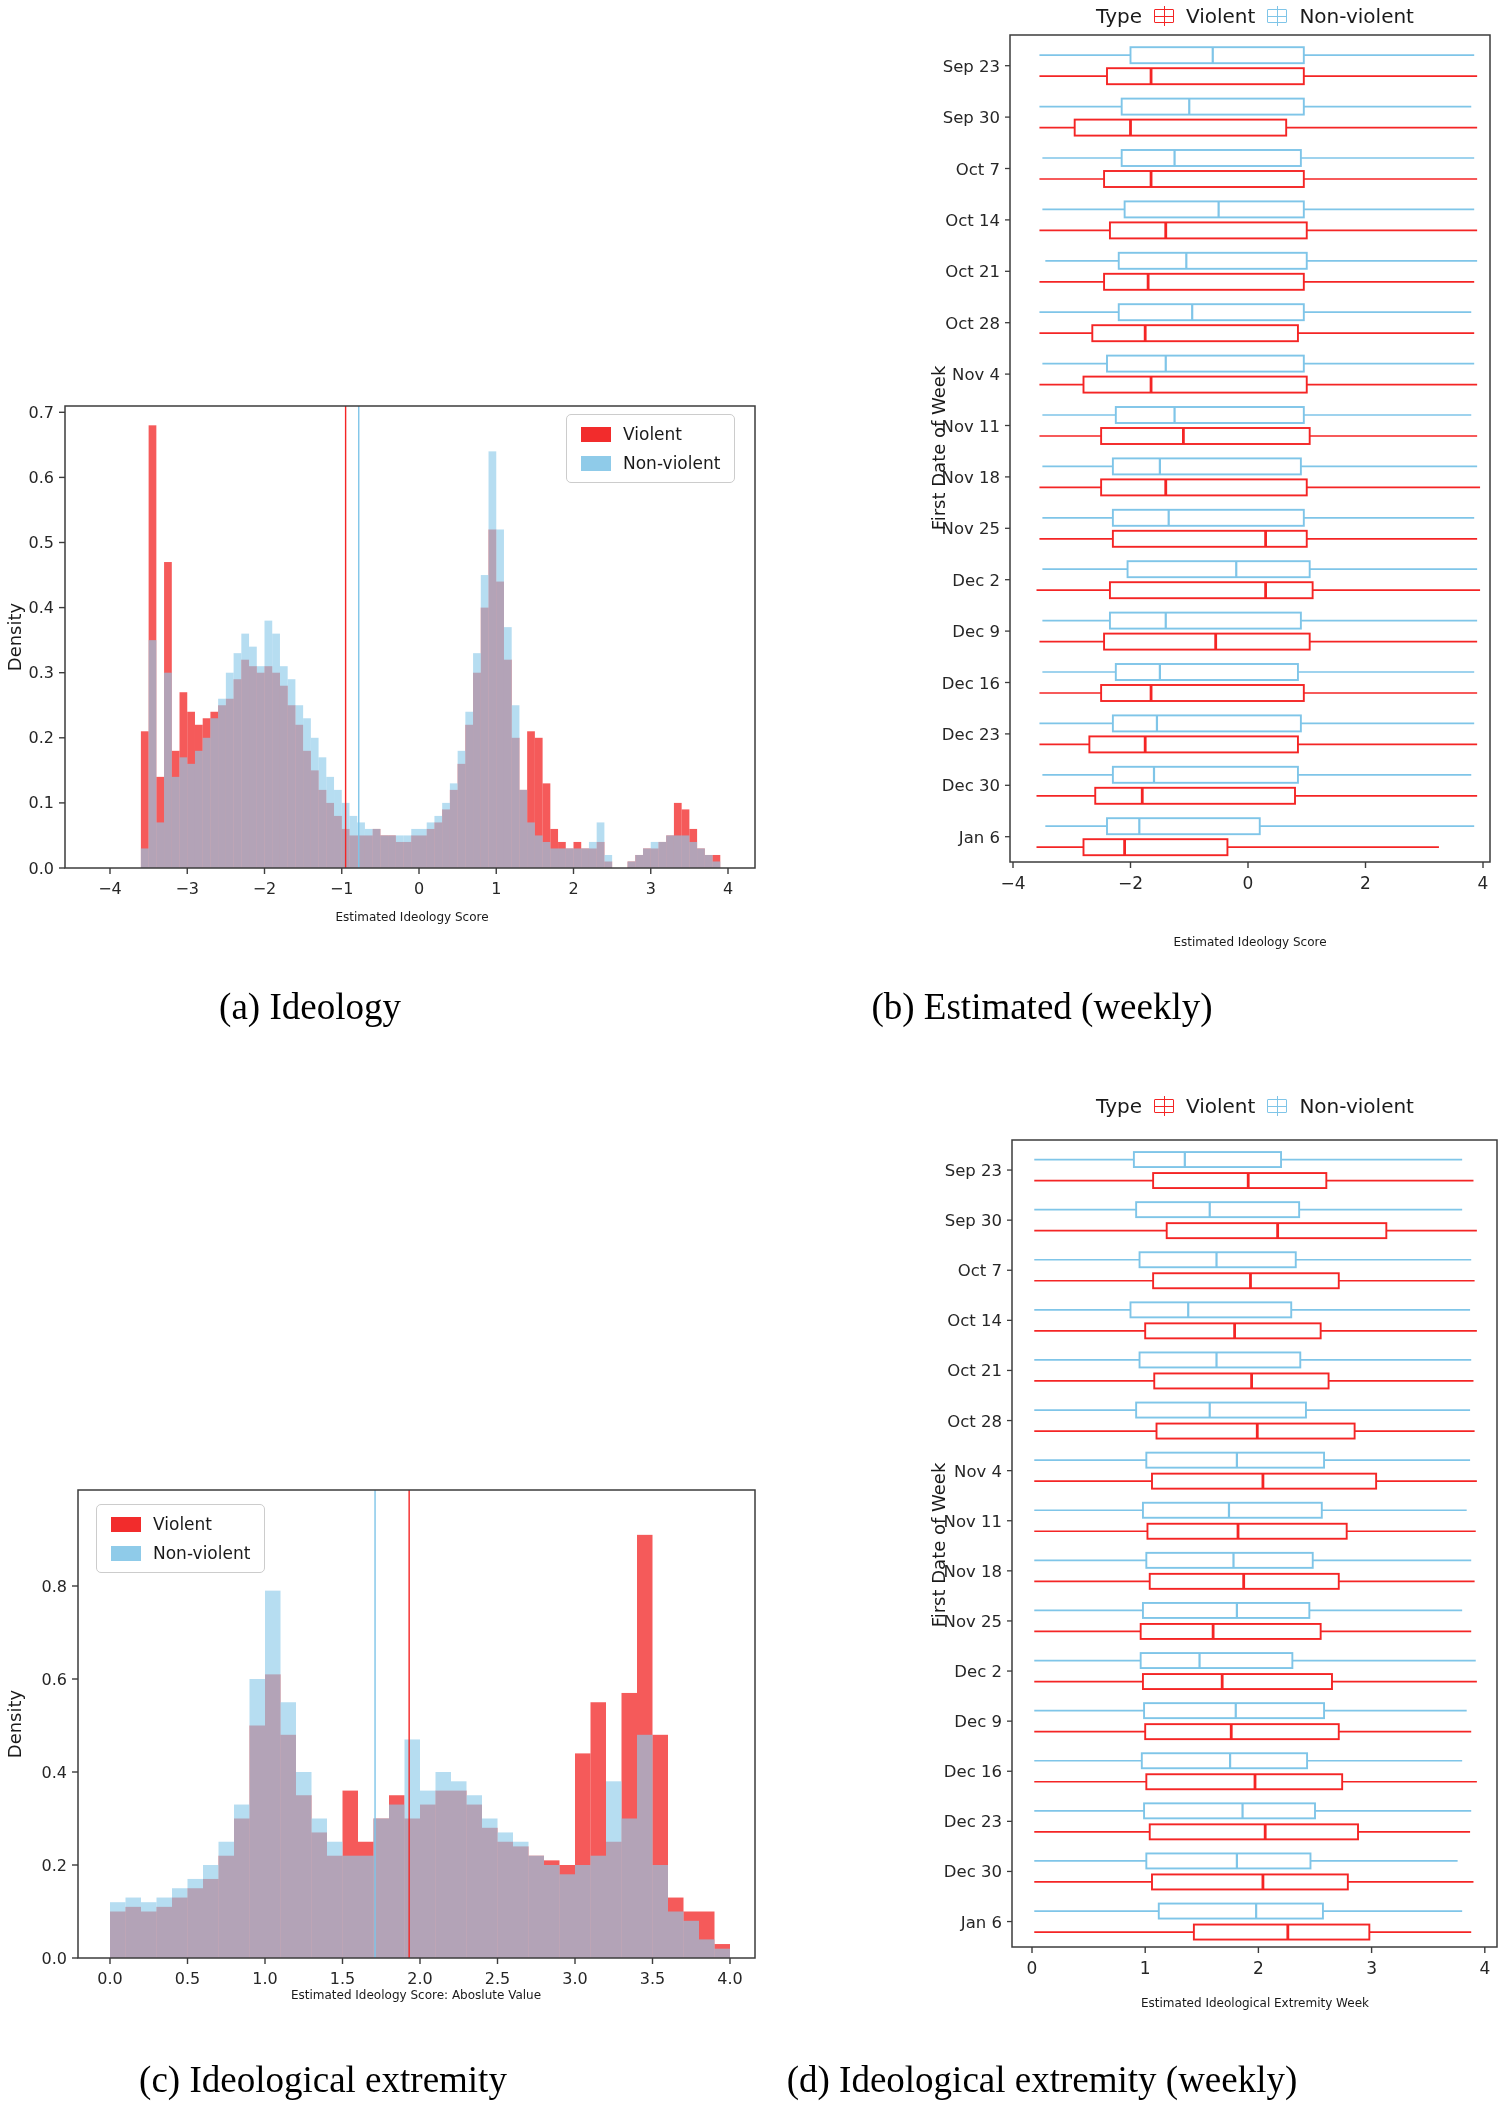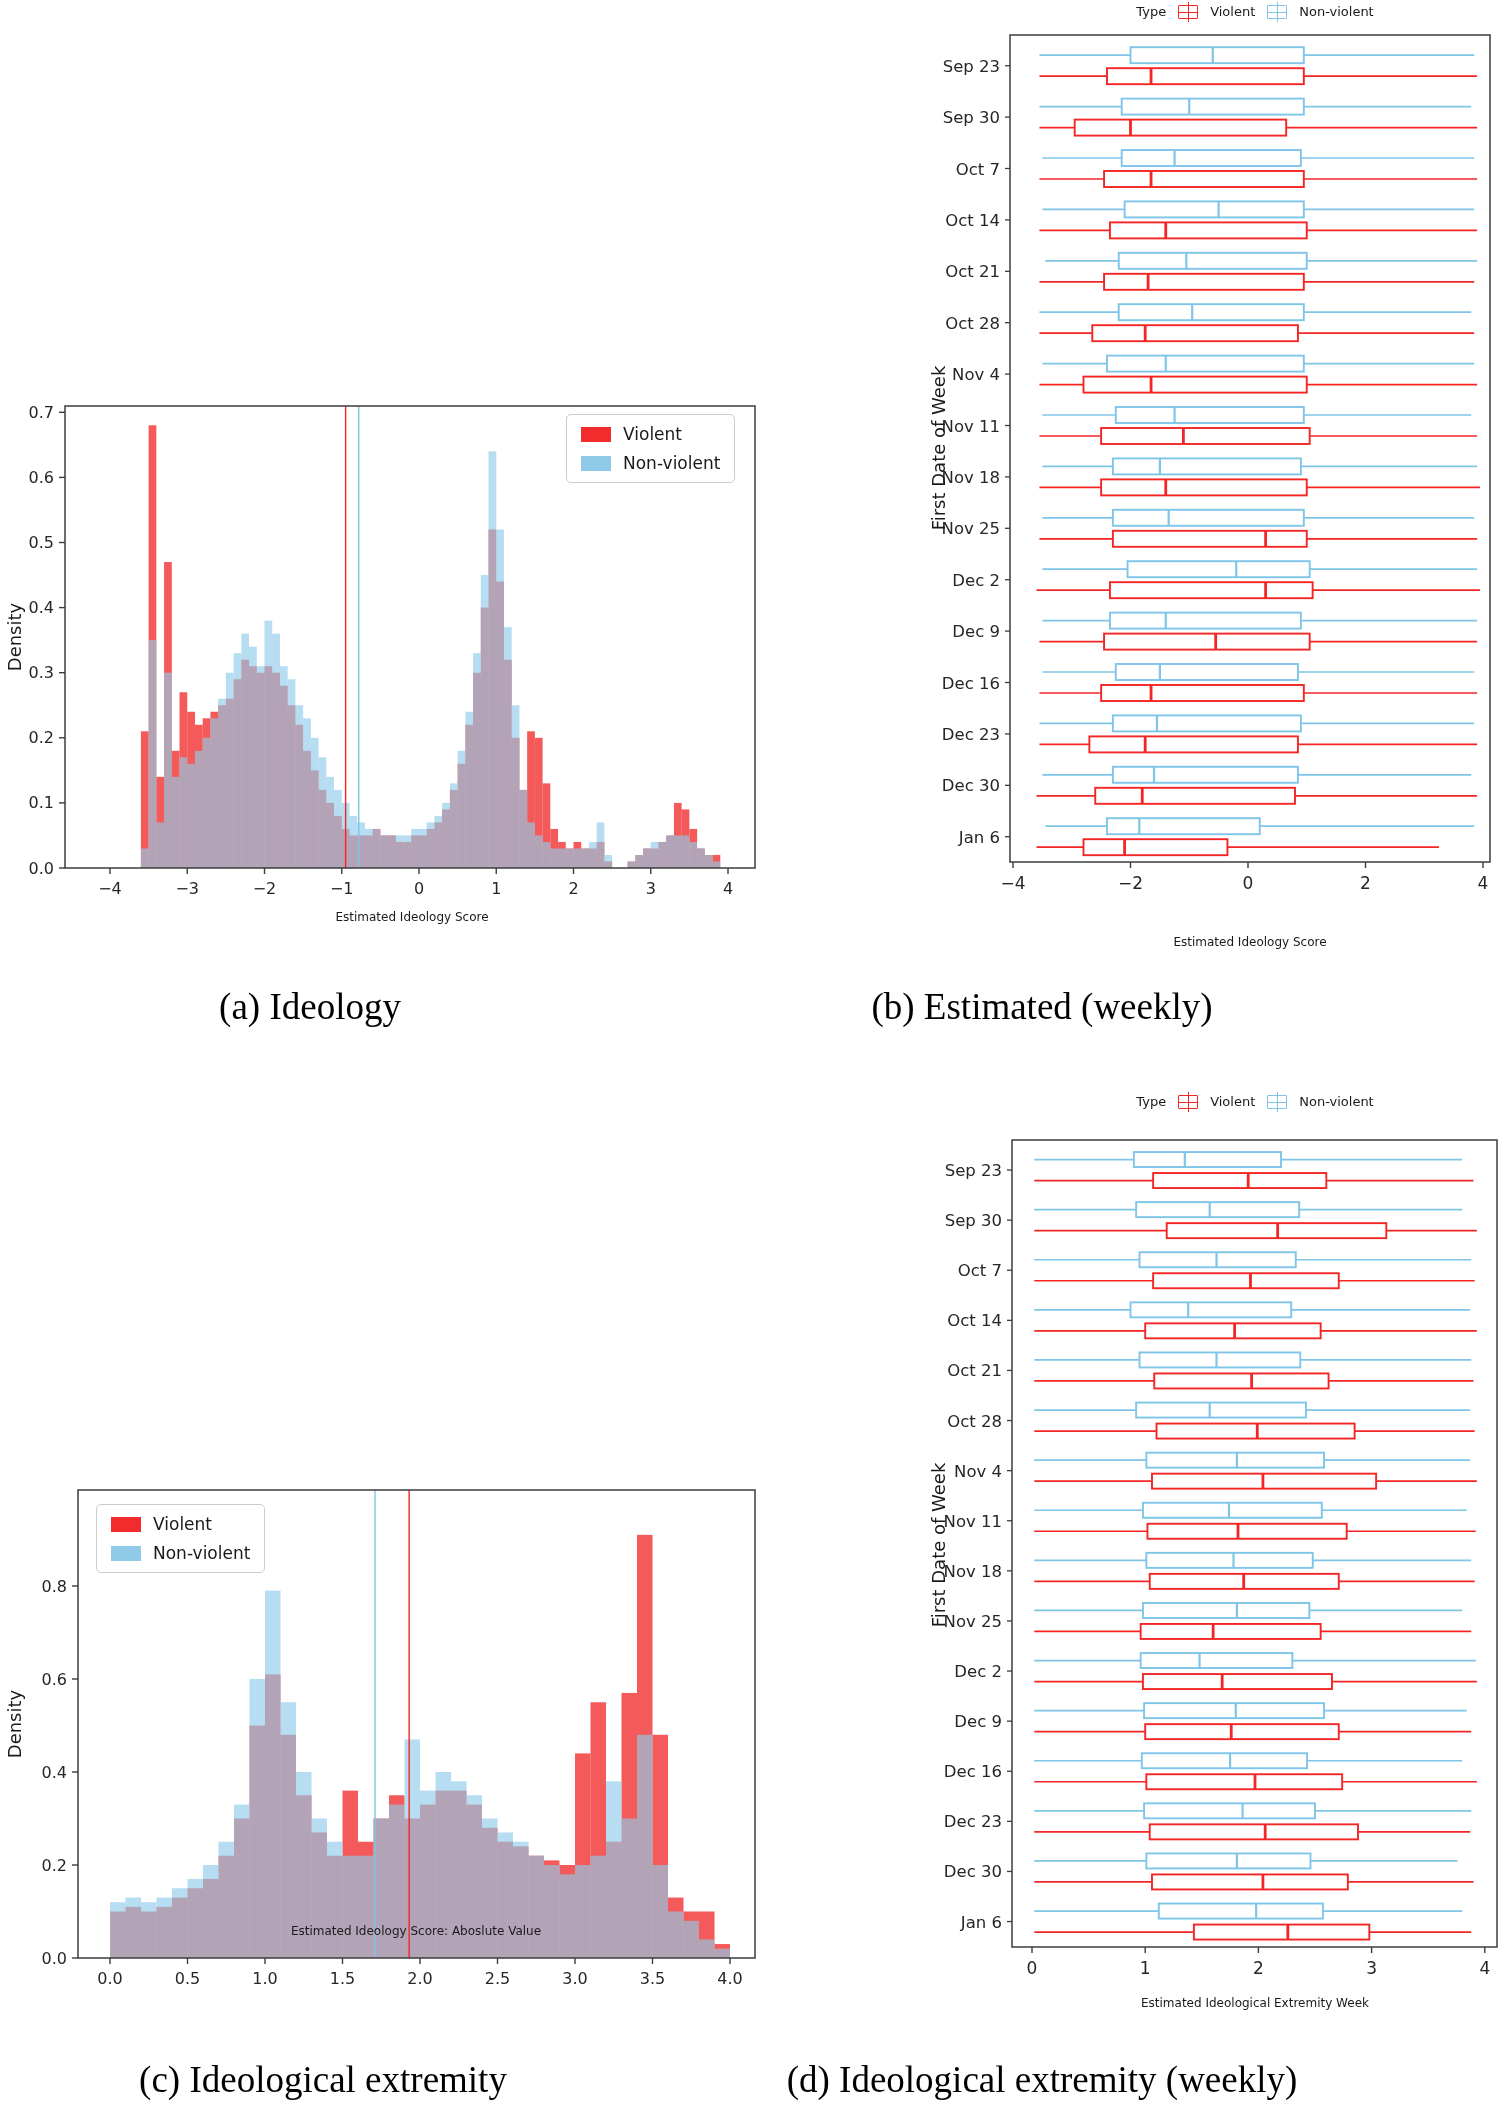--- a/index.html
+++ b/index.html
@@ -25,21 +25,21 @@
   }
   .legend-box{
     border:1px solid #cccccc;border-radius:5px;background:#fff;
     padding:9px 14px;display:flex;flex-direction:column;gap:9px;
     font-size:17px;
   }
   .legend-row{display:flex;align-items:center;gap:12px;}
   .swatch{width:30px;height:15px;display:inline-block;}
   .box-legend{
     display:flex;align-items:center;justify-content:center;gap:10px;
-    font-size:13px;color:#1a1a1a;white-space:nowrap;
+    font-size:20px;color:#1a1a1a;white-space:nowrap;
   }
   .box-glyph{
     position:relative;display:inline-block;width:18px;height:12px;
     border:1.6px solid currentColor;border-radius:1px;margin:0 2px;
   }
   .box-glyph::before{
     content:"";position:absolute;left:0;right:0;top:50%;
     border-top:1.6px solid currentColor;
   }
   .box-glyph::after{
@@ -540,21 +540,21 @@
     <line x1="72" x2="78" y1="1865" y2="1865" stroke="#3c3c3c" stroke-width="1.4"></line>
     <text x="67" y="1870.5" font-size="16" fill="#262626" text-anchor="end" font-family="&quot;DejaVu Sans&quot;,&quot;Liberation Sans&quot;,sans-serif">0.2</text>
     <line x1="72" x2="78" y1="1772" y2="1772" stroke="#3c3c3c" stroke-width="1.4"></line>
     <text x="67" y="1777.5" font-size="16" fill="#262626" text-anchor="end" font-family="&quot;DejaVu Sans&quot;,&quot;Liberation Sans&quot;,sans-serif">0.4</text>
     <line x1="72" x2="78" y1="1679" y2="1679" stroke="#3c3c3c" stroke-width="1.4"></line>
     <text x="67" y="1684.5" font-size="16" fill="#262626" text-anchor="end" font-family="&quot;DejaVu Sans&quot;,&quot;Liberation Sans&quot;,sans-serif">0.6</text>
     <line x1="72" x2="78" y1="1586" y2="1586" stroke="#3c3c3c" stroke-width="1.4"></line>
     <text x="67" y="1591.5" font-size="16" fill="#262626" text-anchor="end" font-family="&quot;DejaVu Sans&quot;,&quot;Liberation Sans&quot;,sans-serif">0.8</text>
   </svg>
 <div class="abs y-label" style="left:14px;top:1724px">Density</div>
-<div class="abs axis-label" style="left:416px;top:1924px">Estimated Ideology Score: Aboslute Value</div>
+<div class="abs axis-label" style="left:416px;top:1988px">Estimated Ideology Score: Aboslute Value</div>
 <div class="abs legend-box" style="left:96px;top:1504px">
   <div class="legend-row">
     <span class="swatch" style="background:#f22c2c"></span>
     <span>Violent</span>
   </div>
   <div class="legend-row">
     <span class="swatch" style="background:#8fcbe9"></span>
     <span>Non-violent</span>
   </div>
 </div>

